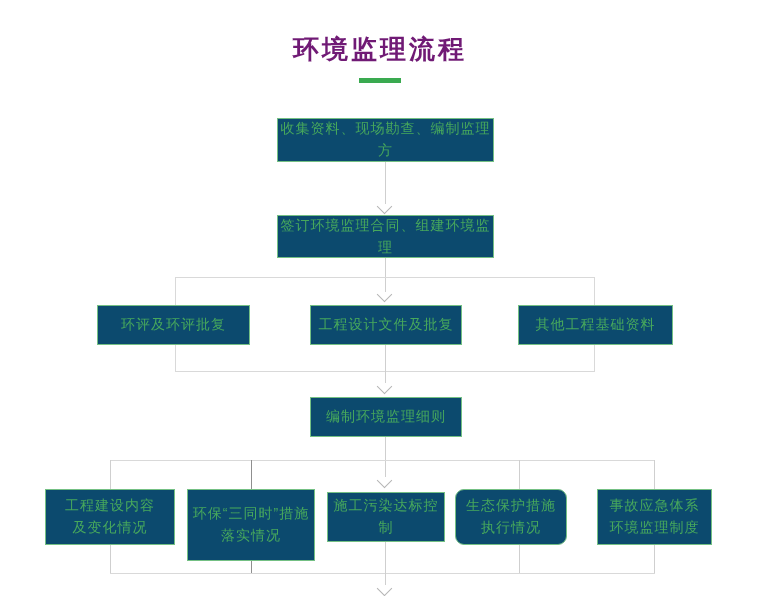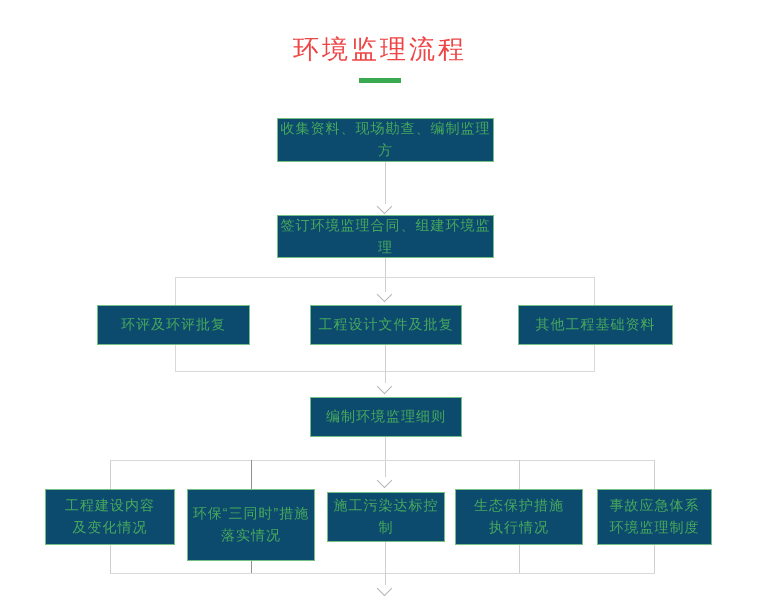--- a/index.html
+++ b/index.html
@@ -2,21 +2,21 @@
 <html><head>
 <meta charset="utf-8">
 <style>
   html,body{margin:0;padding:0;background:#fff;}
   .stage{
     position:relative;width:760px;height:596px;background:#ffffff;
     font-family:"Liberation Sans",sans-serif;overflow:hidden;
   }
   .title{
     position:absolute;left:0;right:0;top:32px;text-align:center;
-    font-size:26px;color:#ef4444;letter-spacing:3px;font-weight:400;
+    font-size:26px;color:#701a75;letter-spacing:3px;font-weight:700;
   }
   .underline{
     position:absolute;left:359px;top:78px;width:42px;height:5px;background:#3aaa50;
   }
   .gbox{
     position:absolute;background:#0c4a6e;border:1px solid #74c084;color:#47a85c;
     font-size:14px;display:flex;align-items:center;justify-content:center;
     text-align:center;white-space:pre-line;line-height:1.55;letter-spacing:1px;
     box-sizing:border-box;
   }
@@ -80,19 +80,19 @@
   <div class="gbox" style="left:310px;top:397px;width:152px;height:40px;">编制环境监理细则</div>
 
   <div class="gbox" style="left:45px;top:489px;width:130px;height:56px;">工程建设内容
 及变化情况</div>
 
   <div class="gbox" style="left:187px;top:489px;width:128px;height:72px;">环保“三同时”措施
 落实情况</div>
 
   <div class="gbox" style="left:327px;top:492px;width:118px;height:50px;">施工污染达标控制</div>
 
-  <div class="gbox" style="left:455px;top:489px;width:128px;height:56px;">生态保护措施
+  <div class="gbox" style="left:455px;top:489px;width:112px;height:56px;border-radius:9px;">生态保护措施
 执行情况</div>
 
   <div class="gbox" style="left:597px;top:489px;width:115px;height:56px;">事故应急体系
 环境监理制度</div>
 
 </div>
 
 </body></html>

